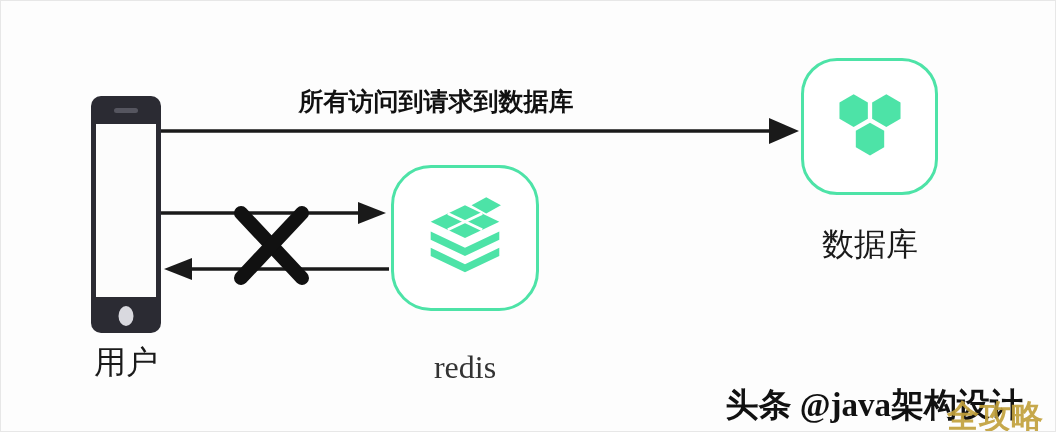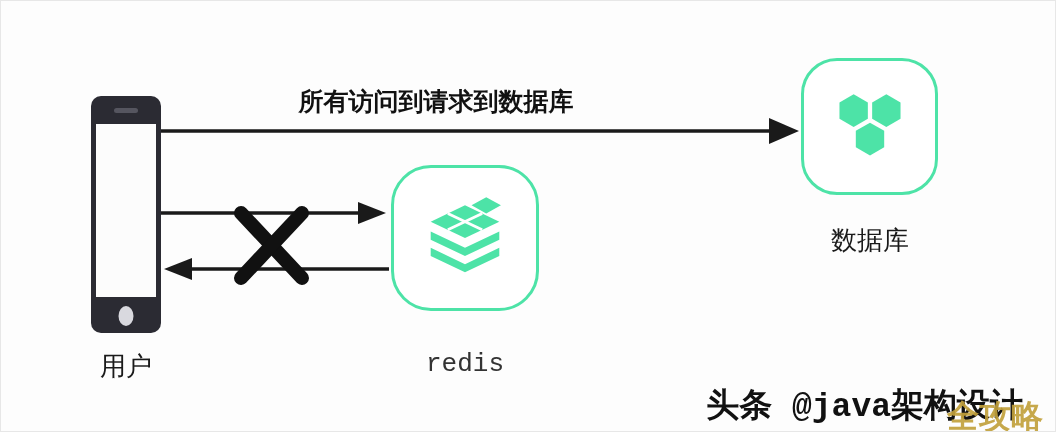--- a/index.html
+++ b/index.html
@@ -3,21 +3,21 @@
 <meta charset="utf-8">
 <style>
   html,body{margin:0;padding:0;background:#ffffff;}
   .canvas{
     position:relative;
     width:1056px;height:432px;
     background:#fdfdfd;
     border:1px solid #e7e7e7;
     box-sizing:border-box;
     overflow:hidden;
-    font-family:Liberation Mono, monospace;
+    font-family:Liberation Serif, serif;
     color:#111;
   }
   .overlay{position:absolute;left:0;top:0;width:1056px;height:432px;pointer-events:none;}
 
   
   .phone{position:absolute;left:90px;top:95px;width:70px;height:237px;
     background:#2b2b33;border-radius:10px;}
   .phone .screen{position:absolute;left:5px;right:5px;top:28px;bottom:36px;
     background:#fcfcfc;}
   .phone .speaker{position:absolute;left:50%;top:12px;transform:translateX(-50%);
@@ -25,24 +25,24 @@
   .phone .home{position:absolute;left:50%;bottom:7px;transform:translateX(-50%);
     width:15px;height:20px;border-radius:50%;background:#d9d9df;}
 
   
   .icon-box{position:absolute;border:3px solid #4de3a7;background:#ffffff;
     display:flex;align-items:center;justify-content:center;box-sizing:border-box;}
   .redis-box{left:390px;top:164px;width:148px;height:146px;border-radius:40px;}
   .db-box{left:800px;top:57px;width:137px;height:137px;border-radius:36px;}
 
   
-  .label{position:absolute;font-size:26px;color:#1a1a1a;white-space:nowrap;}
+  .label{position:absolute;font-size:32px;color:#1a1a1a;white-space:nowrap;}
   .top-label{position:absolute;left:285px;top:84px;width:300px;text-align:center;
     font-size:25px;font-weight:600;color:#111;white-space:nowrap;}
-  .user-label{left:125px;top:348px;transform:translateX(-50%);}
+  .user-label{left:125px;top:340px;transform:translateX(-50%);}
   .redis-label{left:464px;top:348px;transform:translateX(-50%);color:#333;}
   .db-label{left:869px;top:222px;transform:translateX(-50%);}
 
   
   .watermark{position:absolute;right:12px;bottom:8px;height:40px;width:260px;}
   .watermark .wm-black{position:absolute;right:20px;top:0;
     font-size:33px;font-weight:700;color:#111;white-space:nowrap;}
   .watermark .wm-gold{position:absolute;right:0;top:12px;
     font-size:32px;font-weight:700;color:#c2a13c;opacity:.92;white-space:nowrap;}
 </style>

